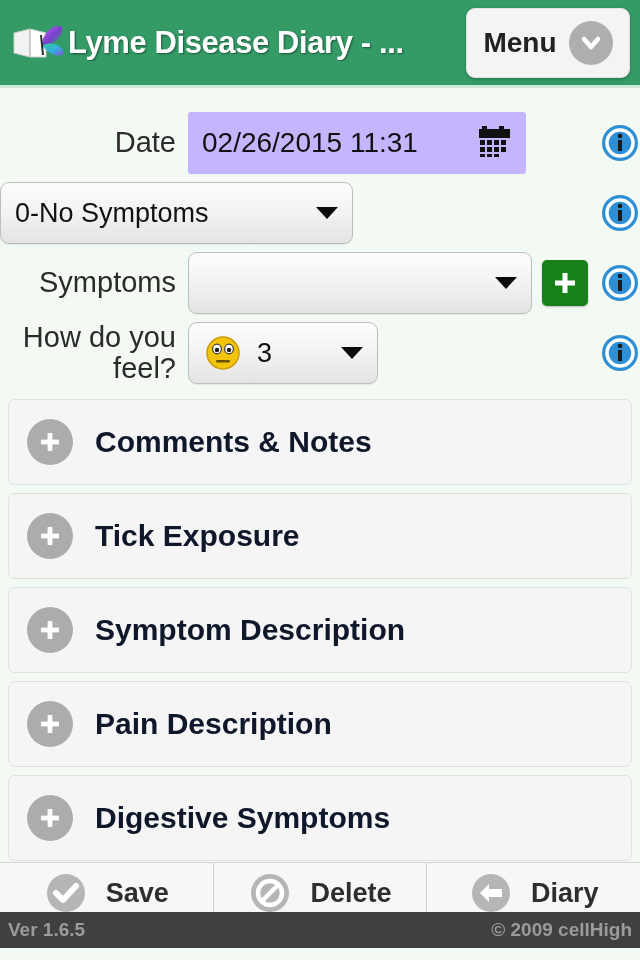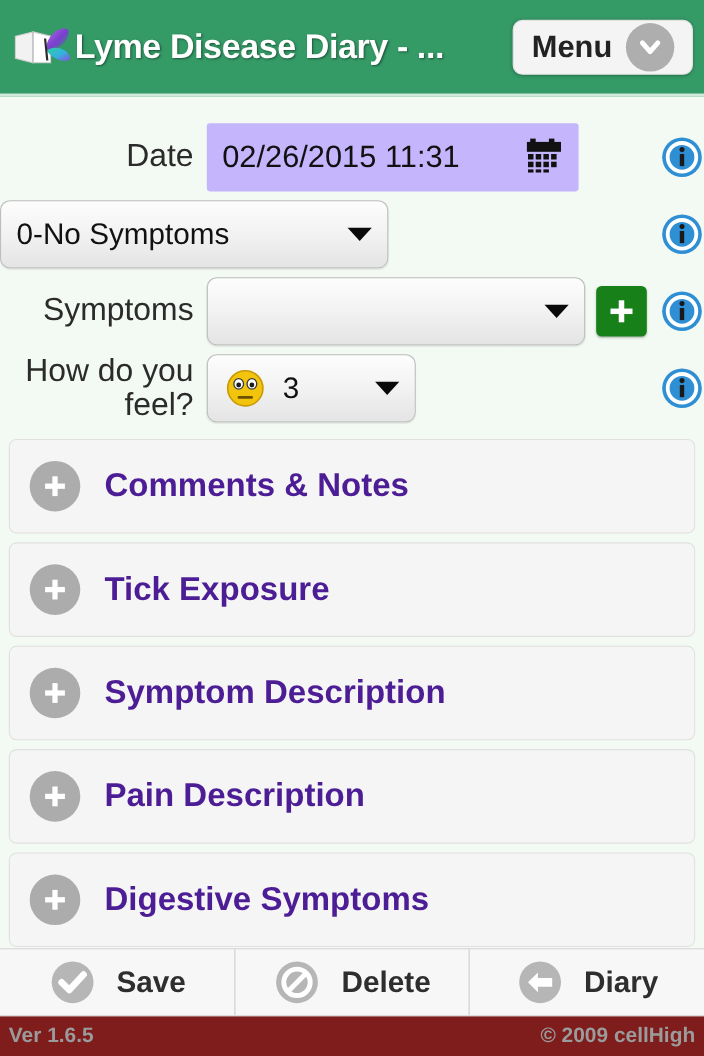--- a/index.html
+++ b/index.html
@@ -18,21 +18,21 @@
     border-bottom: 3px solid #cfe8d8;
   }
   .logo { width: 54px; height: 48px; position: relative; flex: 0 0 auto; margin-left: 2px; }
   .app-title {
     color: #ffffff; font-size: 31px; font-weight: bold;
     letter-spacing: -0.4px; white-space: nowrap; overflow: hidden;
     text-shadow: 1px 1px 2px rgba(0,0,0,.45);
     margin-left: 2px; flex: 1 1 auto;
   }
   .menu-btn {
-    flex: 0 0 auto; width: 164px; height: 50px; background: #f4f4f4;
+    flex: 0 0 auto; width: 164px; height: 70px; background: #f4f4f4;
     border-radius: 9px; border: 1px solid #e2e2e2;
     display: flex; align-items: center; justify-content: center; gap: 12px;
     box-shadow: 0 1px 3px rgba(0,0,0,.25);
   }
   .menu-label { font-size: 28px; font-weight: bold; color: #222; }
   .chev-circle {
     width: 44px; height: 44px; border-radius: 50%; background: #aeaeae;
     display: flex; align-items: center; justify-content: center;
   }
 
@@ -82,41 +82,41 @@
   .sections { margin-top: 10px; padding: 0 8px; }
   .section {
     height: 86px; background: #f5f5f5; border: 1px solid #e0e0e0;
     border-radius: 7px; margin-bottom: 8px;
     display: flex; align-items: center; padding-left: 18px;
   }
   .sec-plus {
     width: 46px; height: 46px; border-radius: 50%; background: #acacac;
     flex: 0 0 auto; display: flex; align-items: center; justify-content: center;
   }
-  .sec-label { font-size: 30px; font-weight: bold; color: #4c1d95; margin-left: 22px; }
+  .sec-label { font-size: 30px; font-weight: bold; color: #0f172a; margin-left: 22px; }
 
   
   .toolbar {
     position: absolute; left: 0; right: 0; bottom: 36px; height: 62px;
     background: rgba(247,247,247,.82);
     border-top: 1px solid rgba(205,205,205,.85);
     border-bottom: 1px solid rgba(205,205,205,.85);
     display: flex;
   }
   .tb-item {
     flex: 1 1 0; display: flex; align-items: center; justify-content: center; gap: 18px;
     border-right: 1px solid rgba(200,200,200,.9);
   }
   .tb-item:last-child { border-right: none; }
   .tb-icon { width: 44px; height: 44px; flex: 0 0 auto; }
   .tb-label { font-size: 27px; font-weight: bold; color: #2e2e2e; }
 
   .footer {
-    position: absolute; left: 0; right: 0; bottom: 0; height: 36px;
-    background: #7f1d1d; display: flex; align-items: center;
+    position: absolute; left: 0; right: 0; bottom: 12px; height: 36px;
+    background: #404040; display: flex; align-items: center;
     justify-content: space-between; padding: 0 8px; text-align: right;
   }
   .foot-text { font-size: 19px; font-weight: bold; color: #9b9b9b; }
 </style>
 </head>
 <body>
 
 <div id="app">
 
   <div class="header">

